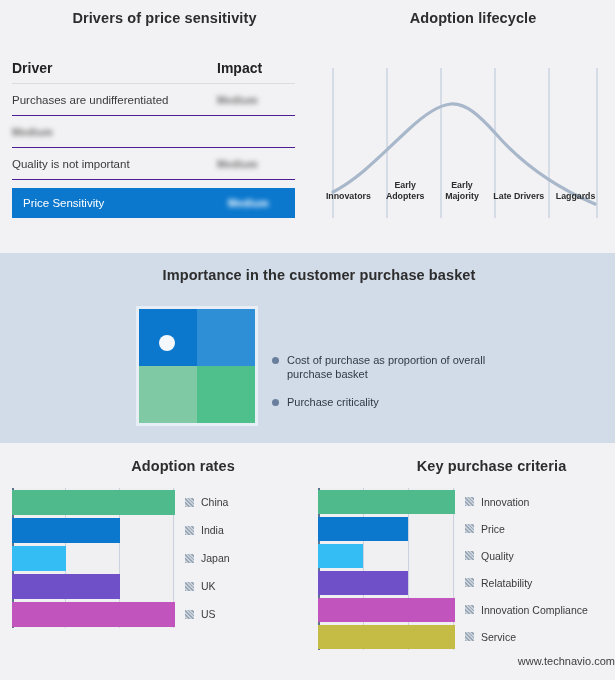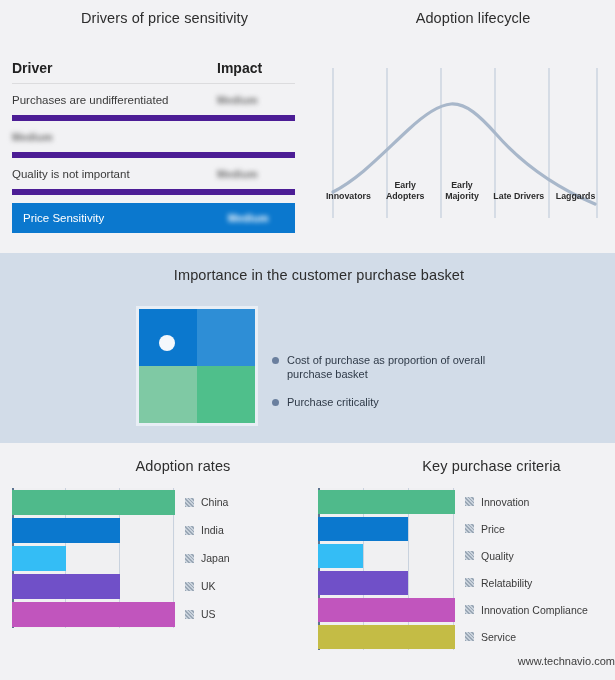--- a/index.html
+++ b/index.html
@@ -9,33 +9,33 @@
     font-family:"Liberation Sans", sans-serif;
     color:#333;
     overflow:hidden;
     position:relative;
   }
   .infographic{position:relative;width:615px;height:680px;background:#f2f2f4;}
 
   
   .panel{position:absolute;background:#f2f2f4;box-sizing:border-box;}
   .panel-title{
-    text-align:center;font-weight:normal;font-size:14.5px;color:#2d2d2d;
+    text-align:center;font-weight:bold;font-size:14.5px;color:#2d2d2d;
     letter-spacing:.1px;
     margin-left:23px;
   }
 
   
   #panel-drivers{left:0;top:0;width:306px;height:250px;}
   #panel-drivers .panel-title{margin-top:10px;}
   .drv-table{position:absolute;left:12px;top:60px;width:283px;}
   .drv-head{display:flex;align-items:flex-end;padding:0 0 7px 0;border-bottom:1px solid #dcdcde;}
   .drv-head .c1{flex:1;font-weight:bold;font-size:14px;color:#222;}
   .drv-head .c2{width:78px;font-weight:bold;font-size:14px;color:#222;text-align:left;}
-  .drv-row{display:flex;align-items:center;height:31px;border-bottom:6px solid #4c1d95;}
+  .drv-row{display:flex;align-items:center;height:31px;border-bottom:1px solid #4c1d95;}
   .drv-row .c1{flex:1;font-size:11.5px;color:#3a3a3a;}
   .drv-row .c2{width:78px;font-size:11.5px;text-align:left;}
   .blurred{
     color:#6d6d6d;
     filter:blur(2.6px);
     -webkit-filter:blur(2.6px);
     font-weight:bold;
     font-size:10.5px;
     letter-spacing:.2px;
     user-select:none;

